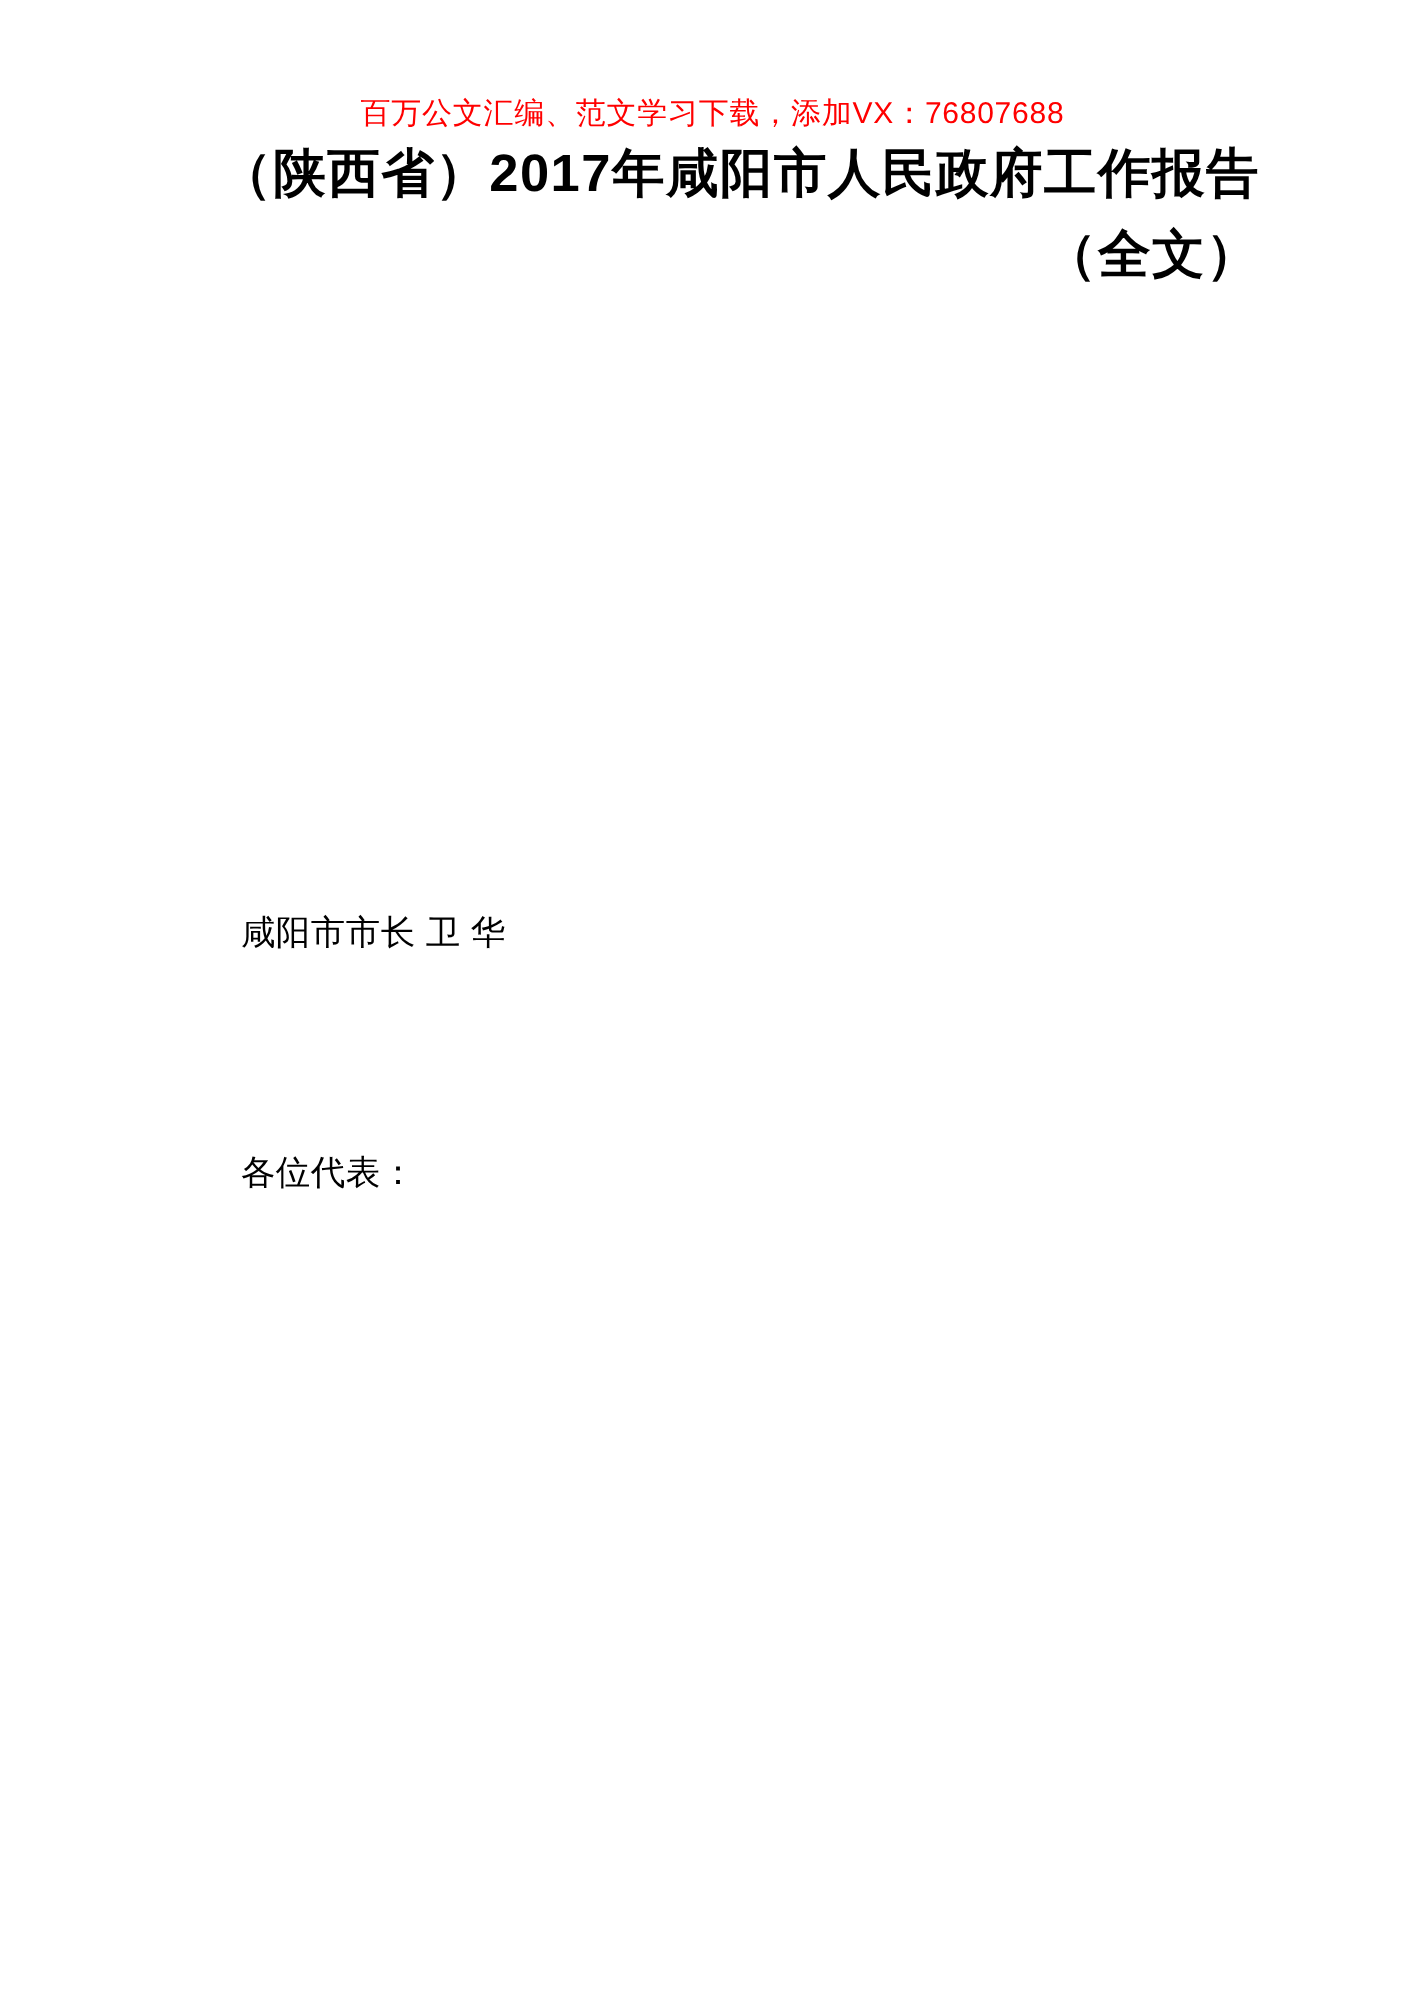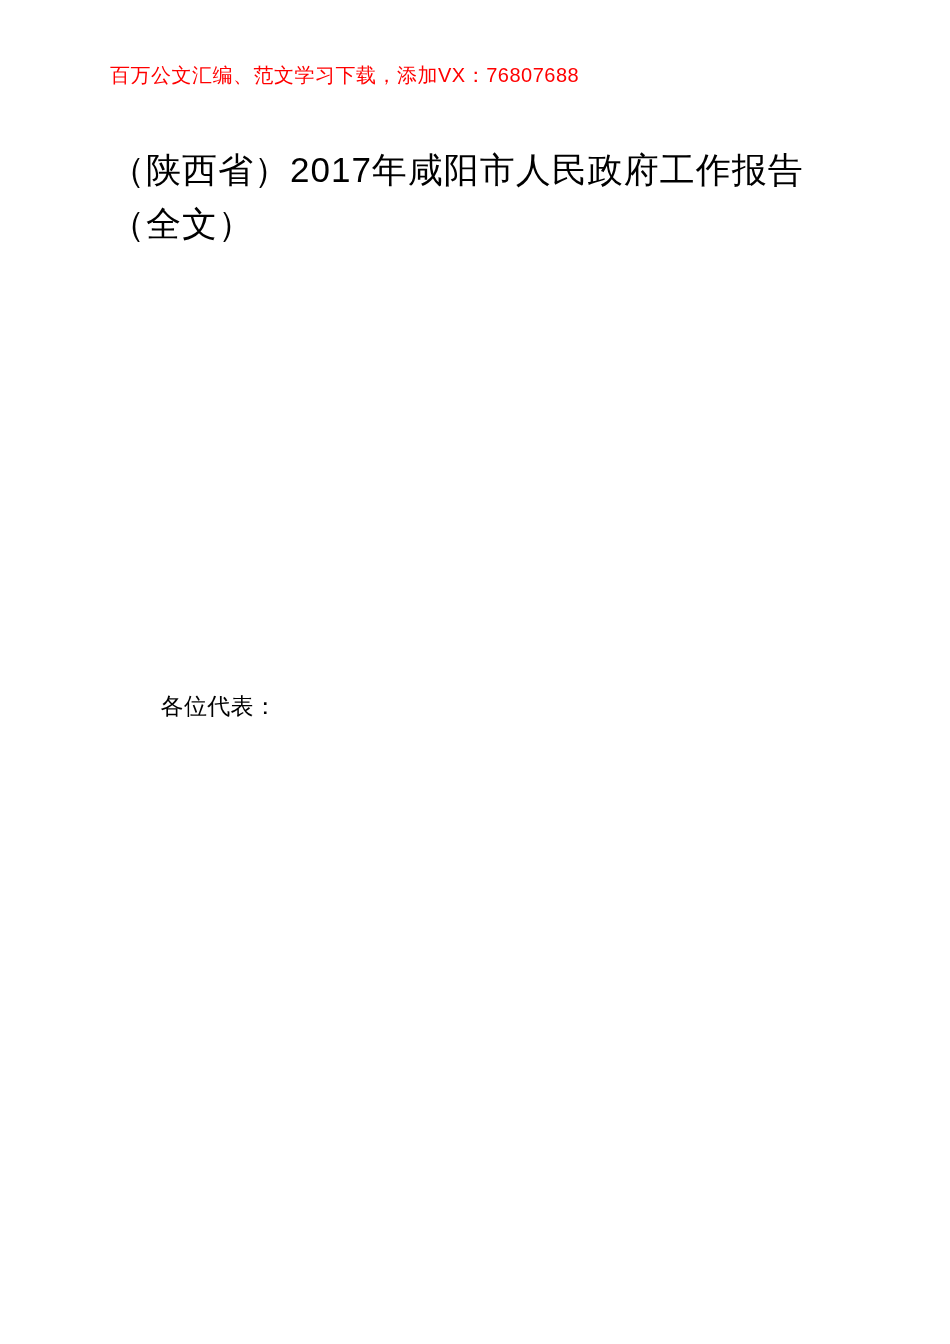--- a/index.html
+++ b/index.html
@@ -17,32 +17,31 @@
   }
   .page {
     width: 950px;
     height: 1344px;
     box-sizing: border-box;
     padding: 0 110px;
     position: relative;
   }
   .watermark {
     margin-top: 62px;
-    text-align: left;
+    text-align: center;
     color: #ff0000;
     font-size: 20px;
     letter-spacing: 0.5px;
     font-family: "Liberation Sans", sans-serif;
     white-space: nowrap;
   }
   .doc-title {
-    margin-top: 54px;
-    text-align: left;
+    text-align: right;
     font-size: 35px;
-    font-weight: normal;
+    font-weight: bold;
     line-height: 1.55;
     letter-spacing: 1px;
     font-family: "Liberation Sans", sans-serif;
   }
   .spacer-large {
     height: 350px;
   }
   .para {
     font-size: 23px;
     line-height: 1.85;
@@ -53,37 +52,38 @@
     text-indent: 2.2em;
   }
   .meeting-line {
     margin-top: 0;
   }
   .speaker-line {
     margin-top: 52px;
     text-indent: 2.2em;
   }
   .salutation {
-    margin-top: 83px;
+    margin-top: 118px;
     text-indent: 2.2em;
   }
   .body-para {
     margin-top: 56px;
     text-indent: 2.2em;
   }
 </style>
 </head>
 <body>
 
 <div class="page">
 
   <div class="watermark">百万公文汇编、范文学习下载，添加VX：76807688</div>
 
   <div class="doc-title">（陕西省）2017年咸阳市人民政府工作报告（全文）</div>
 
   <div class="spacer-large"></div>
 
 
+  <div class="para speaker-line">咸阳市市长  卫 华</div>
 
   <div class="para salutation">各位代表：</div>
 
 
 </div>
 
 </body></html>

